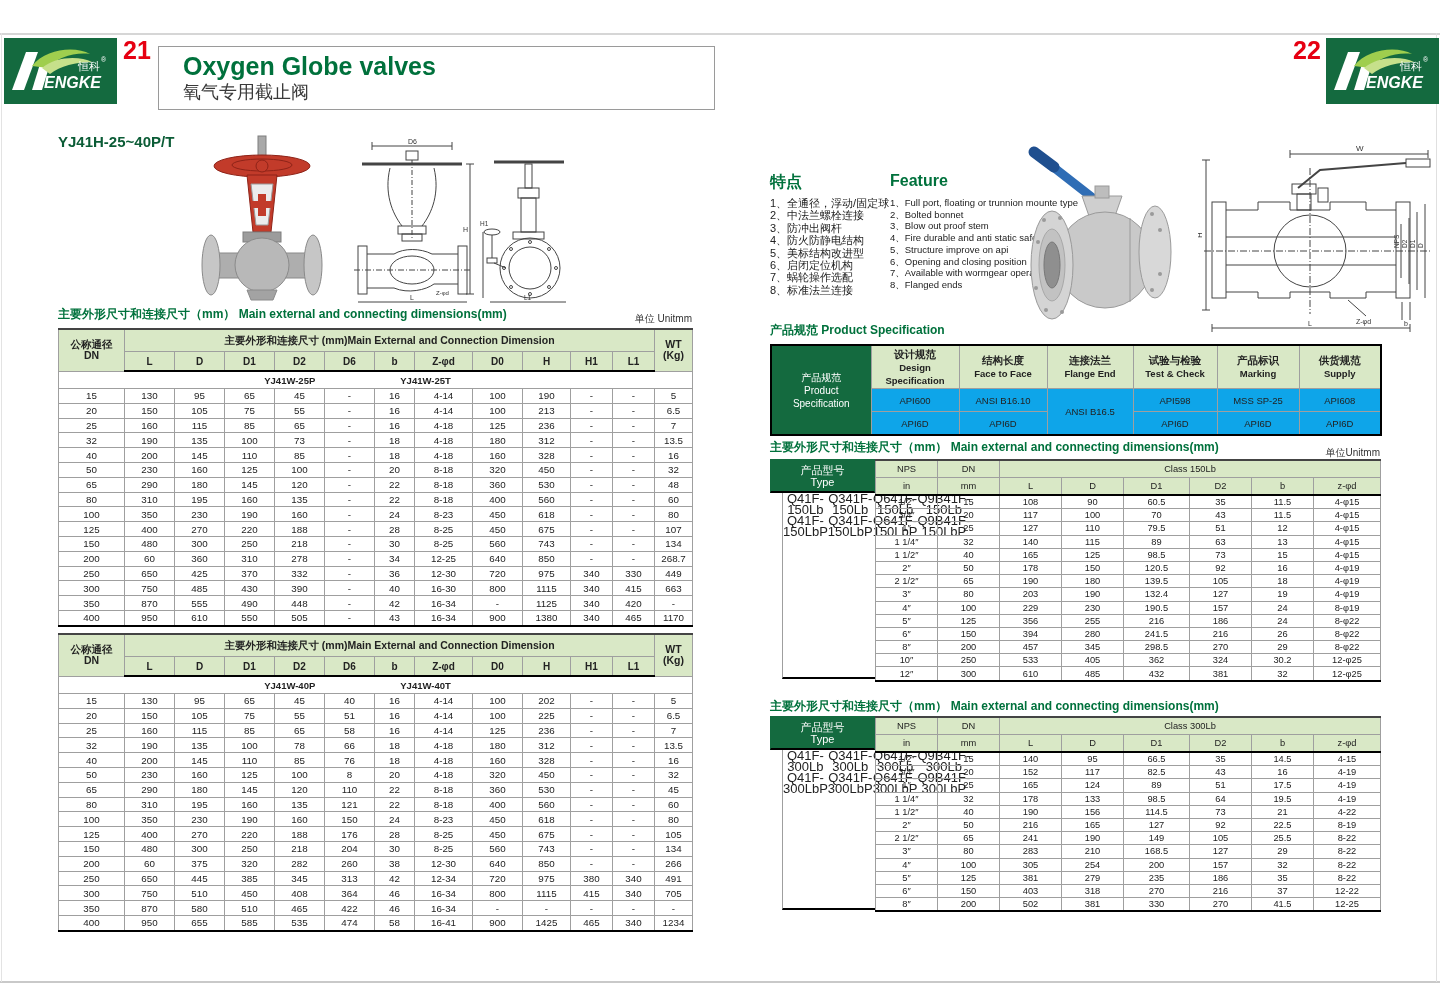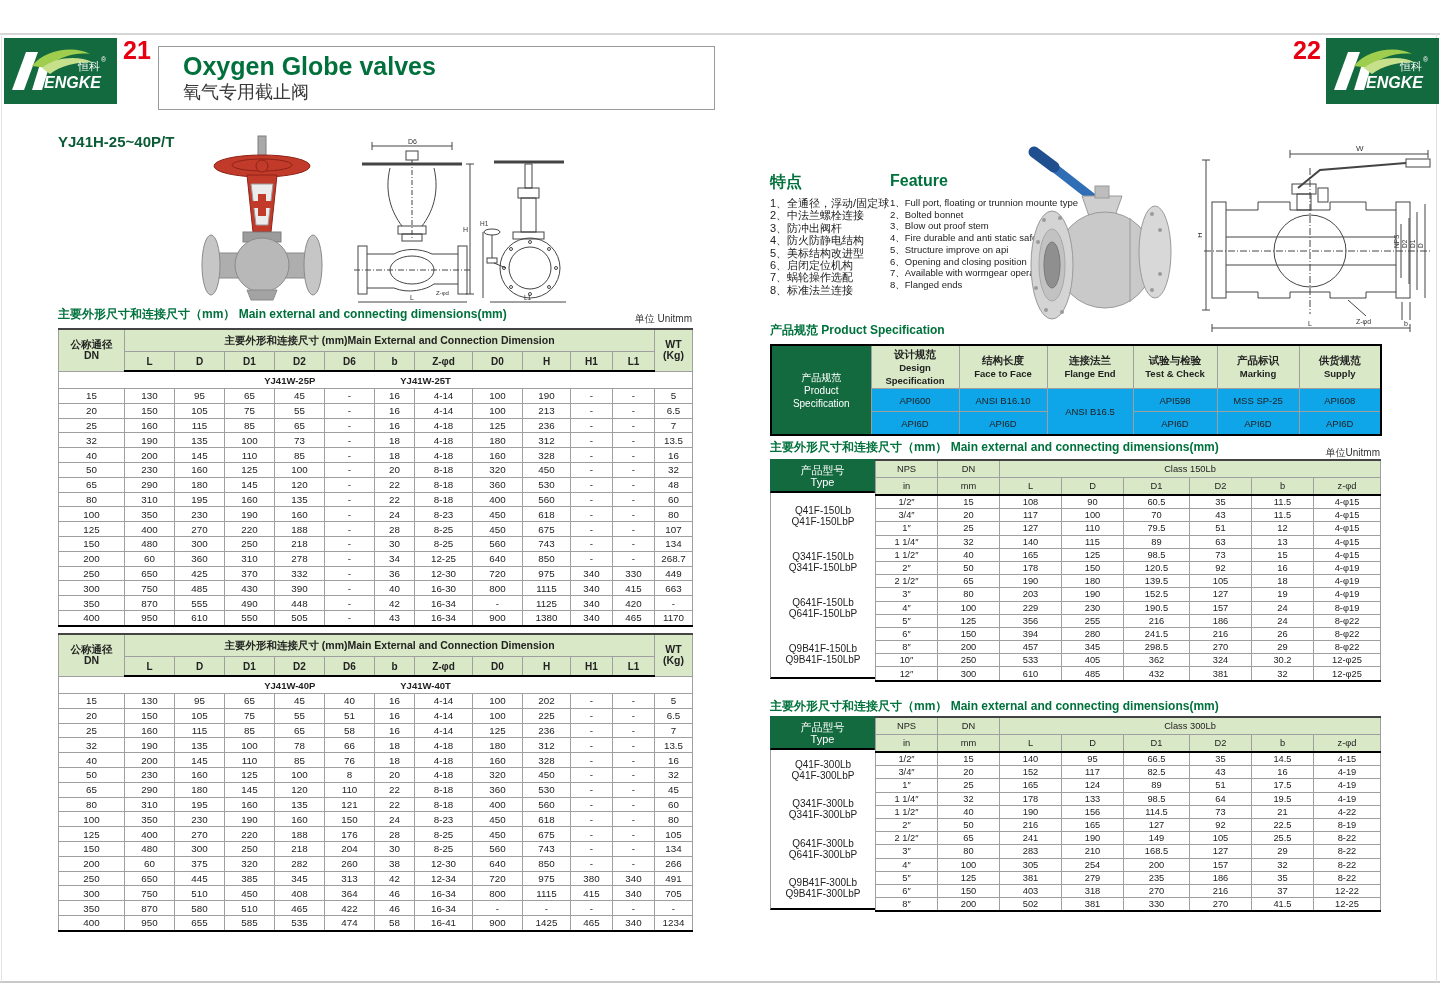--- a/index.html
+++ b/index.html
@@ -53,21 +53,21 @@
   .spec td{border:1px solid #9f9f9f;text-align:center;}
   .spec .side{background:#146a3f;color:#fff;font-size:10px;line-height:13px;}
   .spec .sh{background:#d9e8c6;height:42px;line-height:13px;font-weight:bold;}
   .spec .sh .zh{font-size:10.5px;}
   .spec .dv{height:22px;background:#0ea5e9;}
 
   
   .dimwrap{position:absolute;left:770px;width:610px;}
   .type-col{position:absolute;left:0;top:0;width:105px;box-sizing:border-box;}
   .type-head{height:34px;background:#146a3f;color:#fff;text-align:center;font-size:11px;line-height:12px;display:flex;flex-direction:column;justify-content:center;border:1px solid #146a3f;border-bottom:2px solid #000;box-sizing:border-box;}
-  .type-body{display:flex;flex-direction:column;justify-content:space-around;text-align:center;font-size:10px;line-height:11px;border-left:1px solid #9f9f9f;border-bottom:2px solid #000;box-sizing:border-box;color:#222;}
+  .type-body{display:flex;flex-direction:row;justify-content:space-around;text-align:center;font-size:13px;line-height:11px;border-left:1px solid #9f9f9f;border-bottom:2px solid #000;box-sizing:border-box;color:#222;margin-left:12px;}
   .rt{position:absolute;left:105px;top:0;width:505px;font-size:9.3px;border-top:2px solid #444;border-bottom:2px solid #000;}
   .rt td{border:1px solid #9f9f9f;text-align:center;color:#222;}
   .rt thead td{background:#d9e8c6;height:16px;font-size:9.3px;}
   .rt .h2 td{border-bottom:2px solid #000;}
   .rt tbody td{height:12.2px;}
 
   .drawing{position:absolute;}
   svg text{font-family:"Liberation Sans",sans-serif;}
 </style>
 </head>
@@ -1019,21 +1019,21 @@
             <td>139.5</td>
             <td>105</td>
             <td>18</td>
             <td>4-φ19</td>
           </tr>
           <tr>
             <td>3″</td>
             <td>80</td>
             <td>203</td>
             <td>190</td>
-            <td>152.5</td>
+            <td>132.4</td>
             <td>127</td>
             <td>19</td>
             <td>4-φ19</td>
           </tr>
           <tr>
             <td>4″</td>
             <td>100</td>
             <td>229</td>
             <td>230</td>
             <td>190.5</td>

